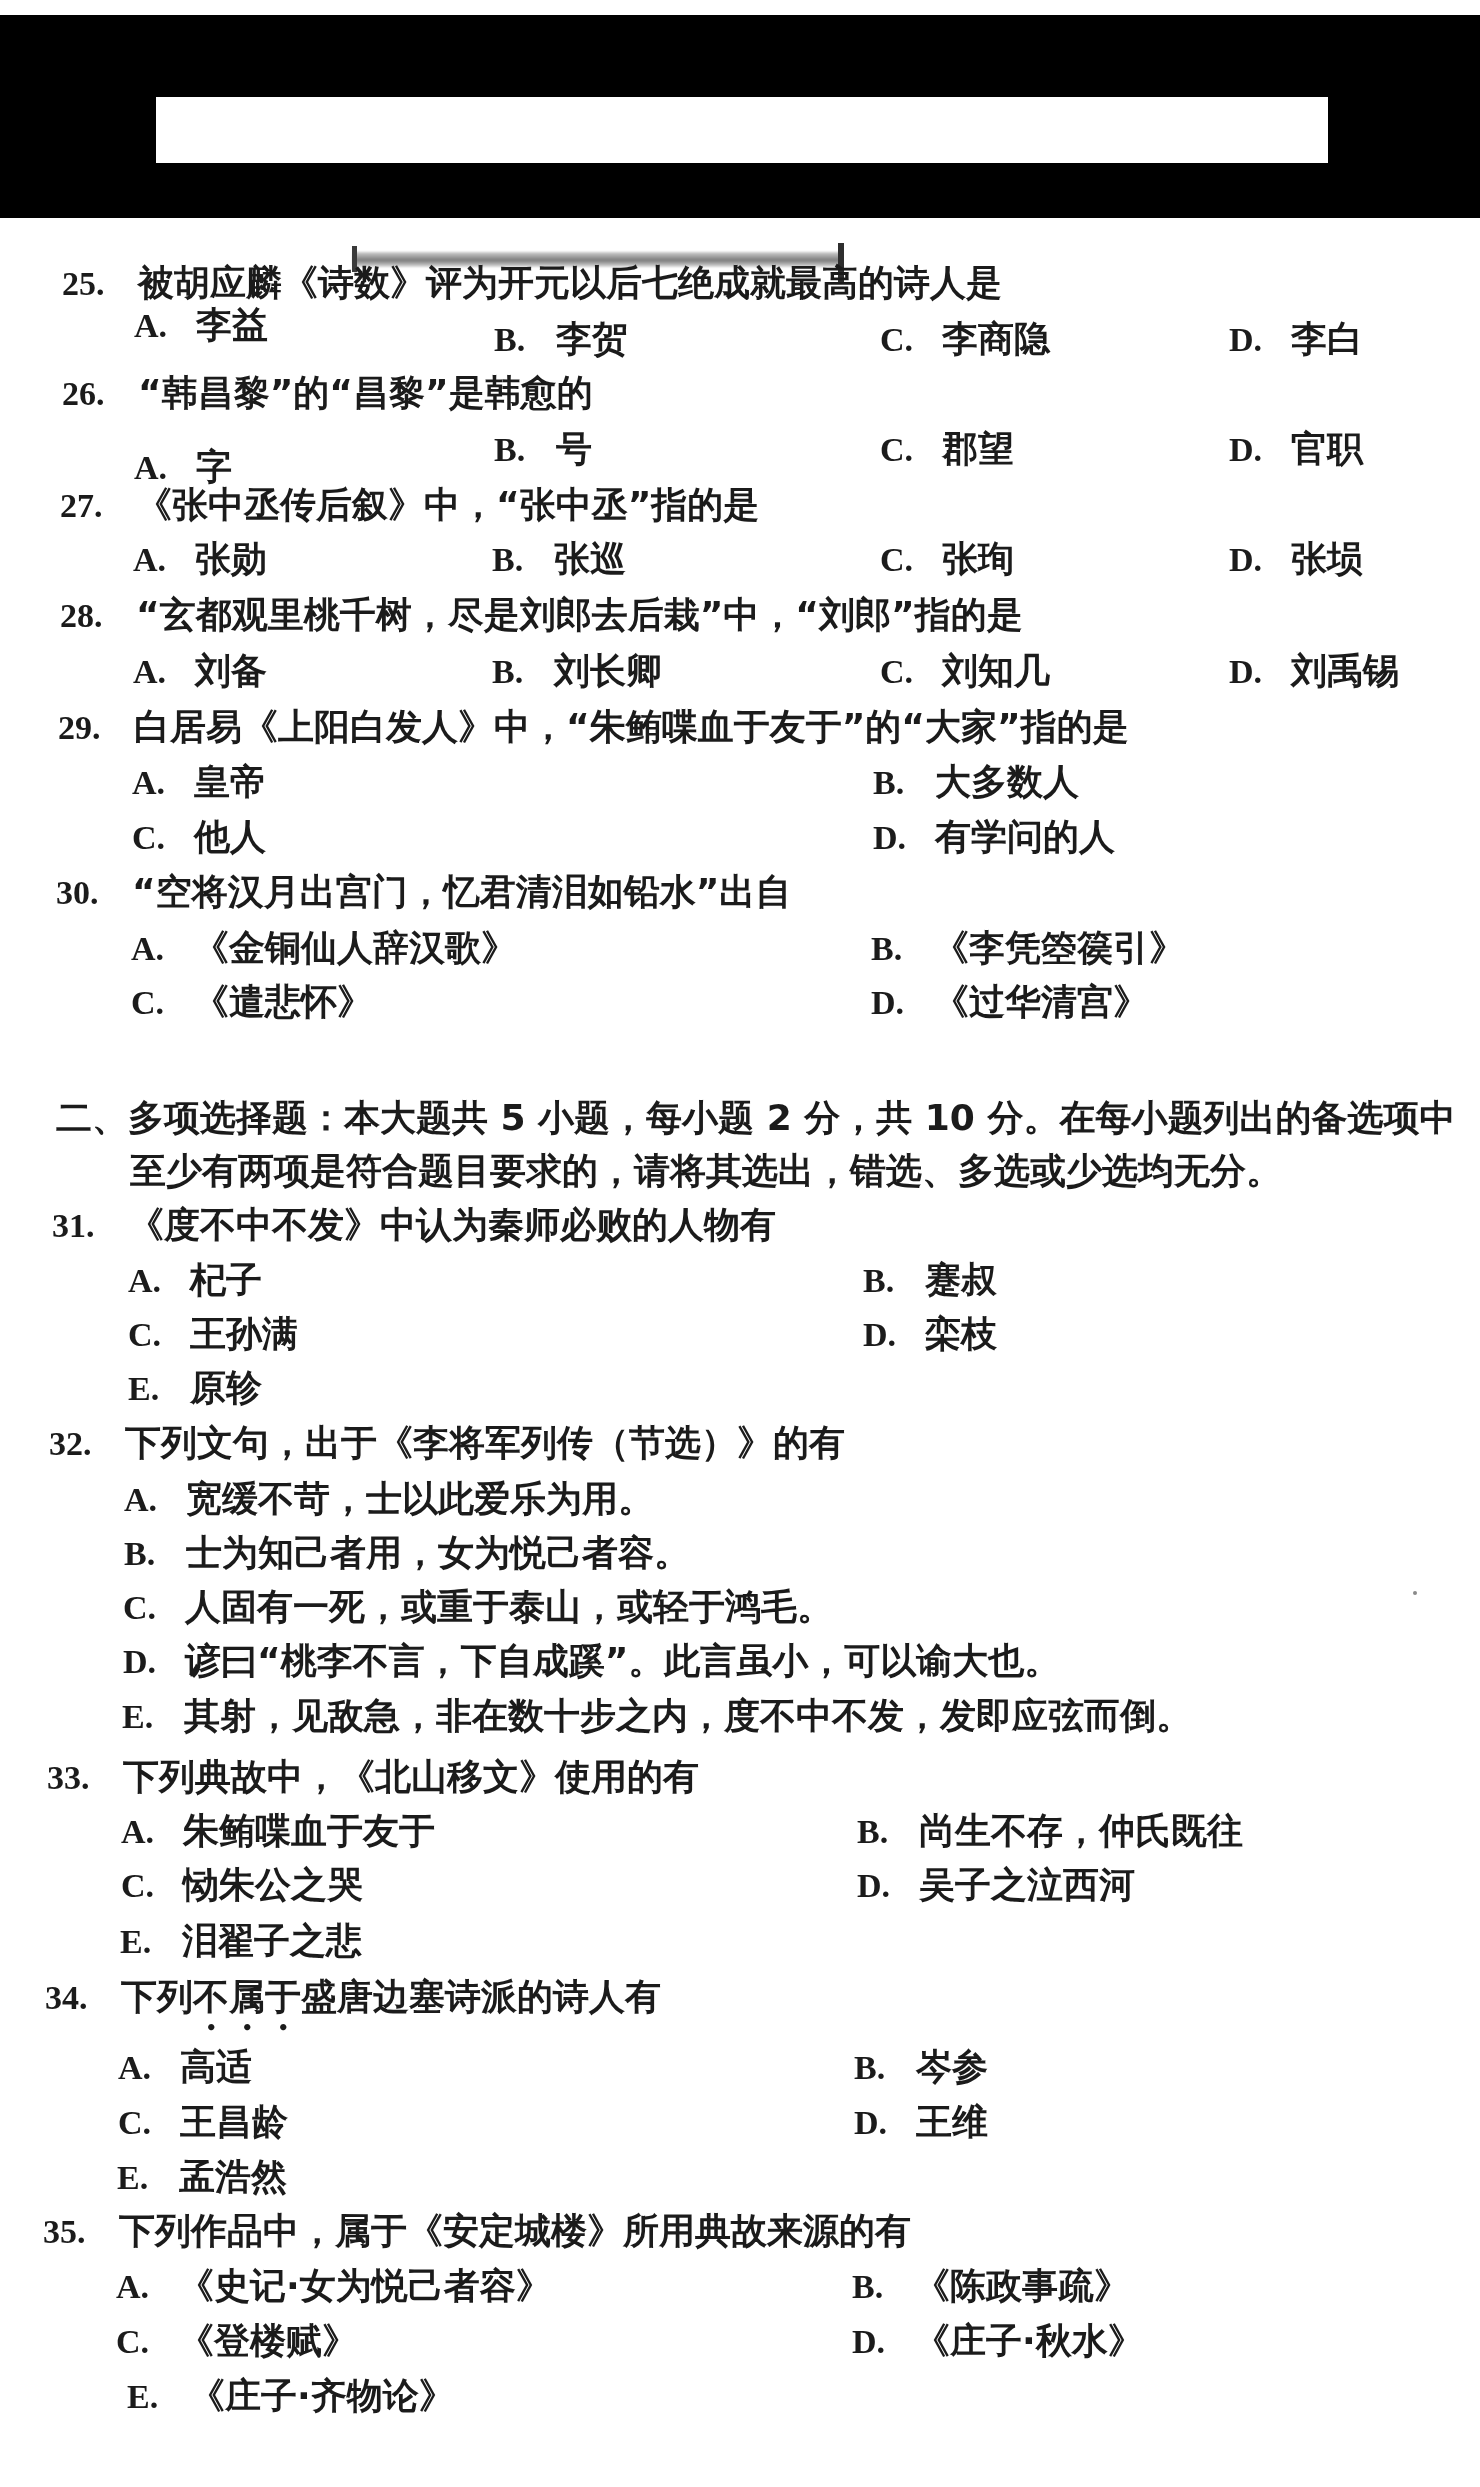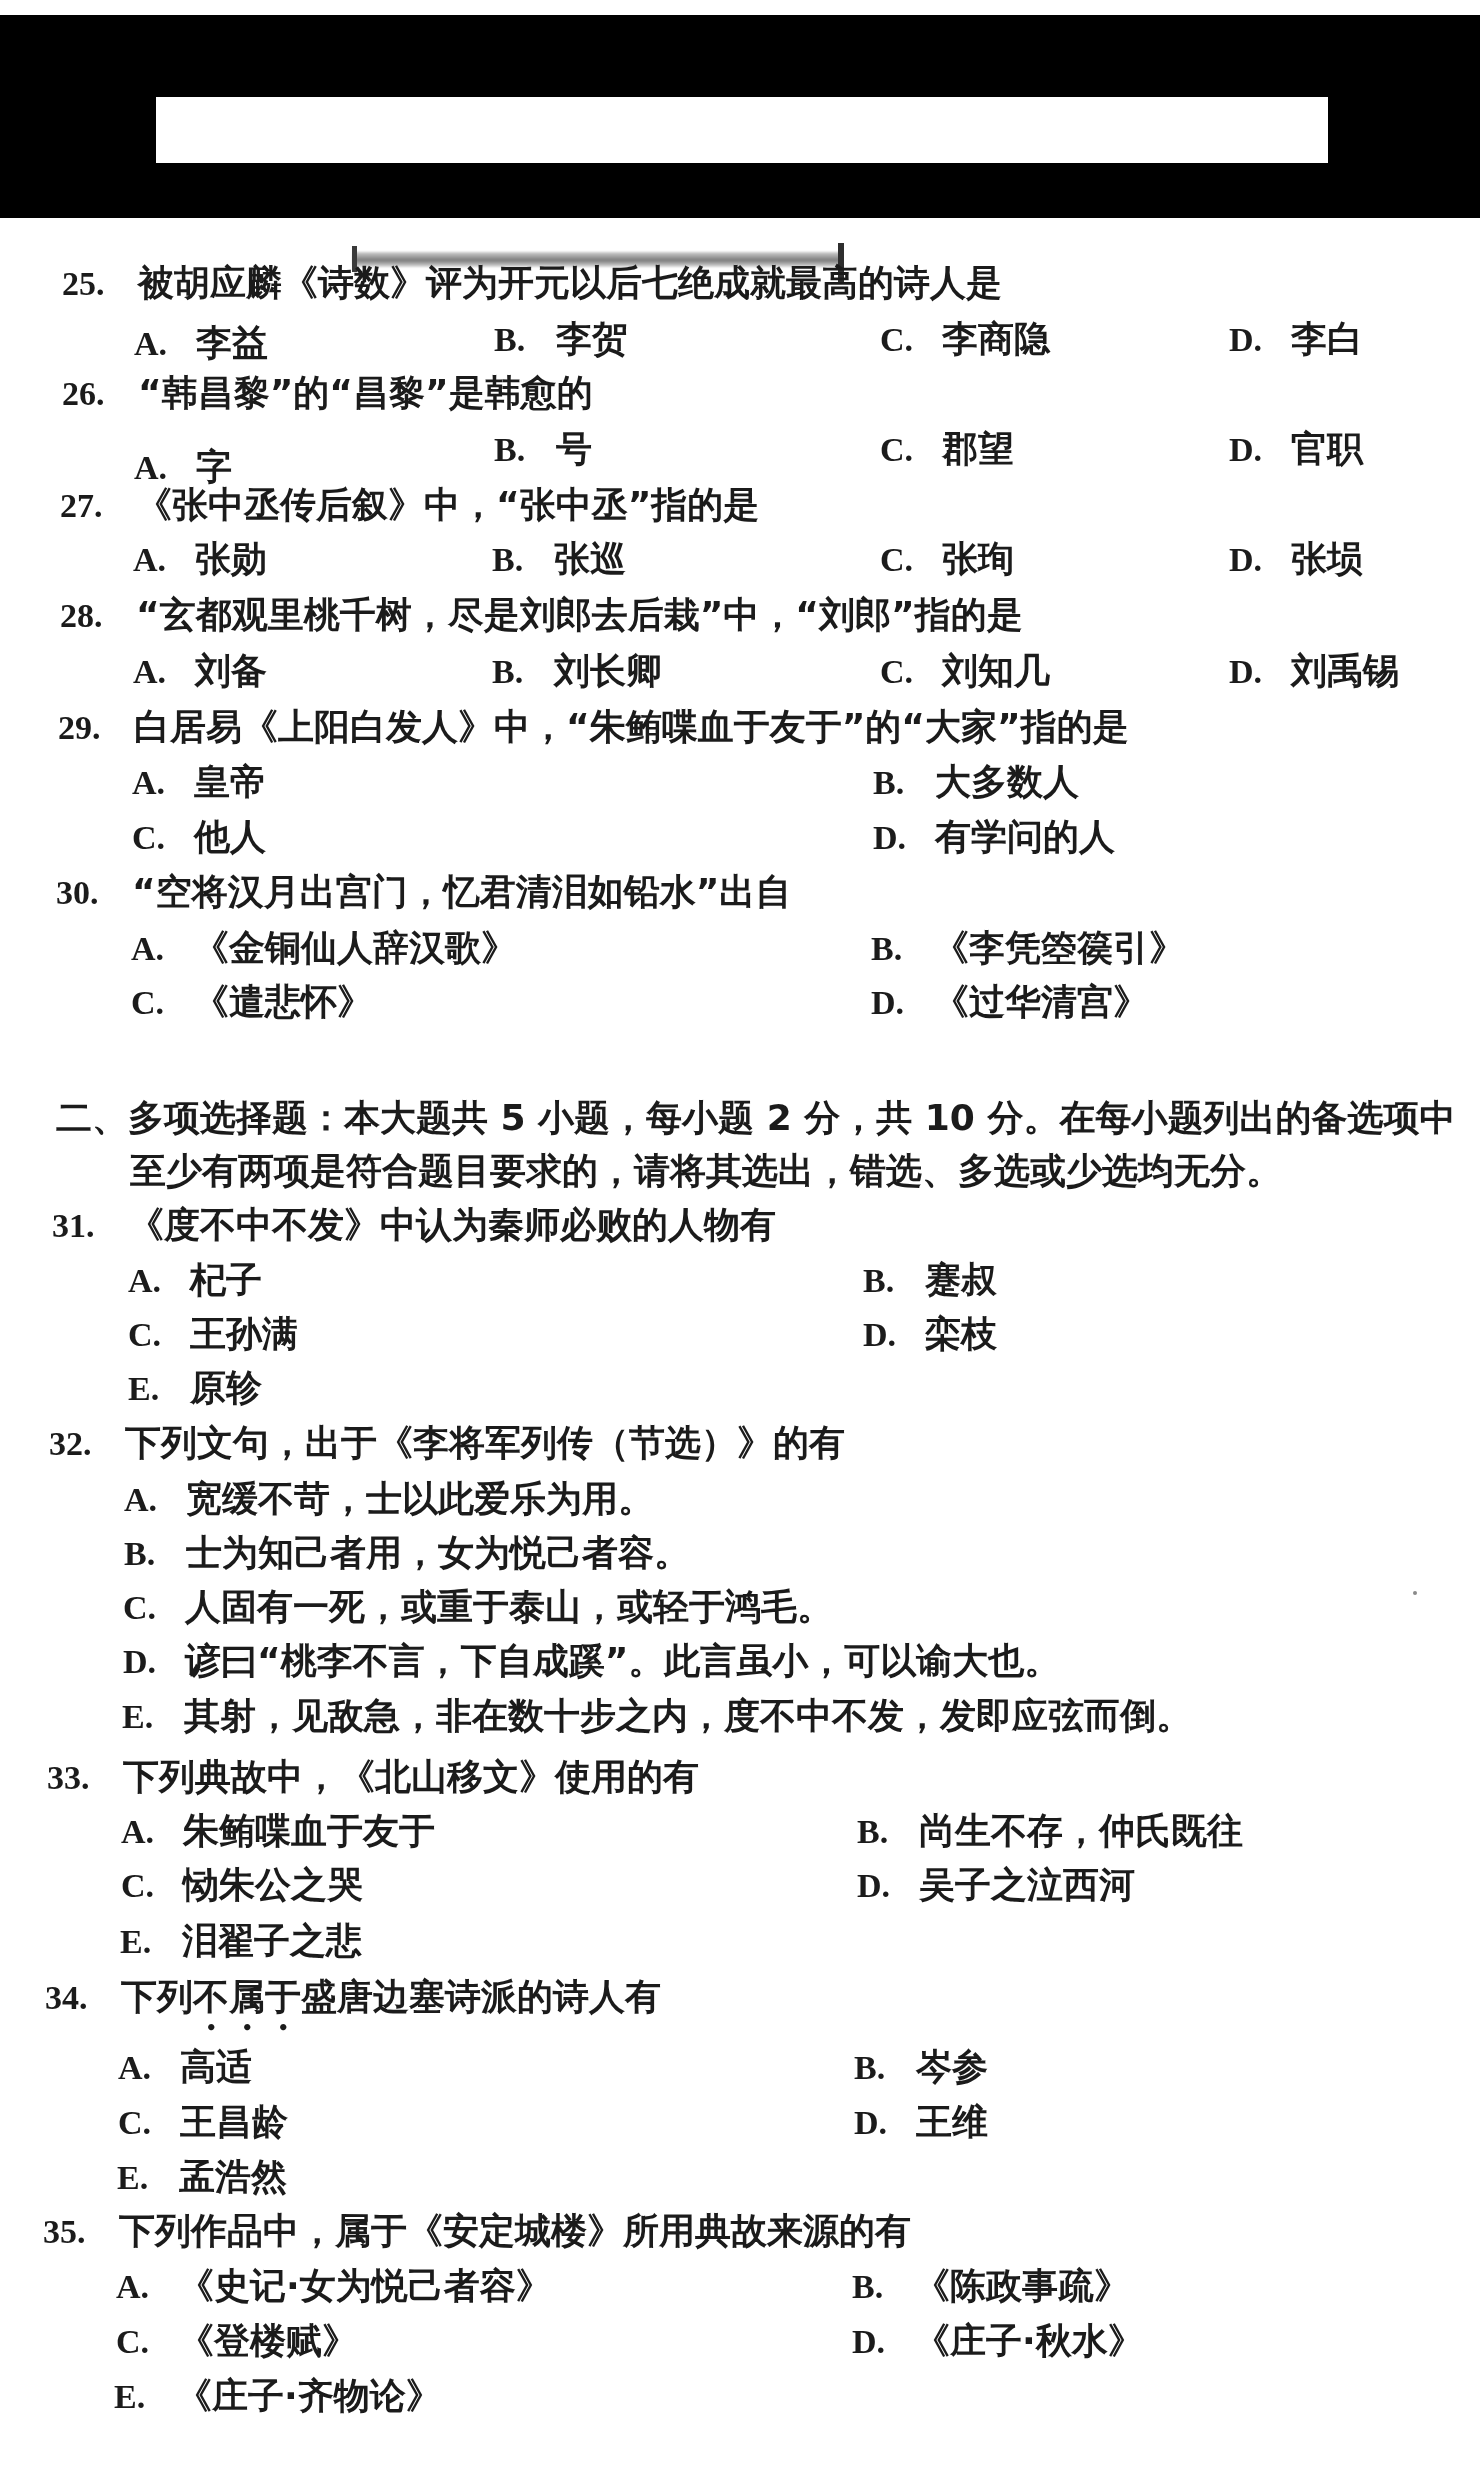--- a/index.html
+++ b/index.html
@@ -28,21 +28,21 @@
 </div>
 
 <div class="smudge"></div>
 <div class="smudge-tick-l"></div>
 <div class="smudge-tick-r"></div>
 <div class="speck"></div>
 
 <div class="ln" style="top:261px;left:62px">
   <span class="num">25.</span><span>被胡应麟《诗数》评为开元以后七绝成就最高的诗人是</span>
 </div>
-<div class="ln" style="top:321px;left:134px"><span class="let">A.</span><span>李益</span></div>
+<div class="ln" style="top:303px;left:134px"><span class="let">A.</span><span>李益</span></div>
 <div class="ln" style="top:317px;left:494px"><span class="let">B.</span><span>李贺</span></div>
 <div class="ln" style="top:317px;left:880px"><span class="let">C.</span><span>李商隐</span></div>
 <div class="ln" style="top:317px;left:1229px"><span class="let">D.</span><span>李白</span></div>
 
 <div class="ln" style="top:371px;left:62px">
   <span class="num">26.</span><span>“韩昌黎”的“昌黎”是韩愈的</span>
 </div>
 <div class="ln" style="top:445px;left:134px"><span class="let">A.</span><span>字</span></div>
 <div class="ln" style="top:427px;left:494px"><span class="let">B.</span><span>号</span></div>
 <div class="ln" style="top:427px;left:880px"><span class="let">C.</span><span>郡望</span></div>
@@ -119,14 +119,14 @@
 <div class="ln" style="top:2100px;left:854px"><span class="let">D.</span><span>王维</span></div>
 <div class="ln" style="top:2155px;left:117px"><span class="let">E.</span><span>孟浩然</span></div>
 
 <div class="ln" style="top:2209px;left:43px">
   <span class="num">35.</span><span>下列作品中，属于《安定城楼》所用典故来源的有</span>
 </div>
 <div class="ln" style="top:2264px;left:116px"><span class="let">A.</span><span>《史记·女为悦己者容》</span></div>
 <div class="ln" style="top:2264px;left:852px"><span class="let">B.</span><span>《陈政事疏》</span></div>
 <div class="ln" style="top:2319px;left:116px"><span class="let">C.</span><span>《登楼赋》</span></div>
 <div class="ln" style="top:2319px;left:852px"><span class="let">D.</span><span>《庄子·秋水》</span></div>
-<div class="ln" style="top:2374px;left:114px"><span class="let">E.</span><span>《庄子·齐物论》</span></div>
+<div class="ln" style="top:2374px;left:127px"><span class="let">E.</span><span>《庄子·齐物论》</span></div>
 
 
 </body></html>

